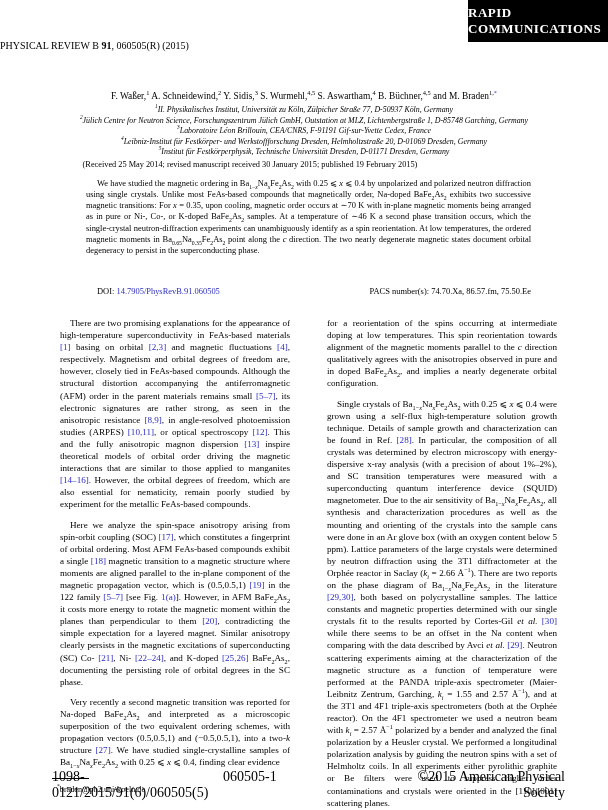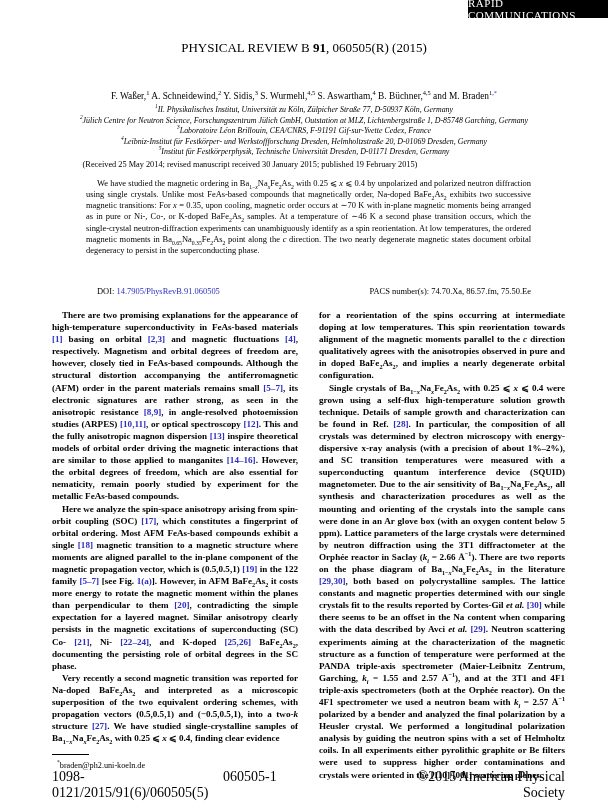--- a/index.html
+++ b/index.html
@@ -3,28 +3,28 @@
 <meta charset="utf-8">
 <style>
   html,body{margin:0;padding:0;background:#888;}
   .page{
     position:relative; width:608px; height:810px; margin:0 auto;
     background:#ffffff; color:#000;
     font-family:"Liberation Serif","DejaVu Serif",serif;
     overflow:hidden;
   }
   .banner{
-    position:absolute; top:0; right:0; width:140px; height:18px;
+    position:absolute; top:0; right:0; width:140px; height:42px;
     background:#000000; color:#ffffff;
     display:flex; align-items:center; justify-content:center;
-    font-size:11px; font-weight:normal; letter-spacing:0.5px;
+    font-size:13px; font-weight:bold; letter-spacing:0.5px;
   }
   .journal-line{
     position:absolute; top:40px; left:0; width:100%;
-    text-align:center; font-size:13px;
+    font-size:10px;
   }
   .paper-title{
     position:absolute; top:63px; left:52px; width:513px;
     text-align:center; font-size:12.2px; font-weight:bold; margin:0;
     line-height:14px;
   }
   .authors{
     position:absolute; top:91px; left:30px; width:548px;
     text-align:center; font-size:9.4px;
   }
@@ -44,21 +44,21 @@
     position:absolute; top:286px; left:86px; width:445px;
     display:flex; justify-content:space-between; font-size:8.45px;
   }
   .doi-block{padding-left:11px;}
   .columns{
     position:absolute; top:309px; left:52px; width:513px;
     display:flex; gap:21px;
     font-size:9.1px; line-height:12.1px; text-align:justify;
   }
   .col{width:246px;}
-  .col p{margin:0;font-weight:bold;}
+  .col p{margin:8px;}
   p.indent{text-indent:10px;}
   .footnote-rule{
     width:37px; border:none; border-top:1px solid #000;
     margin:10px 0 5px 0;
   }
   .footnote{font-size:8.2px; padding-left:5px;}
   .page-footer{
     position:absolute; top:769px; left:52px; width:513px;
     display:flex; font-size:14px;
   }

